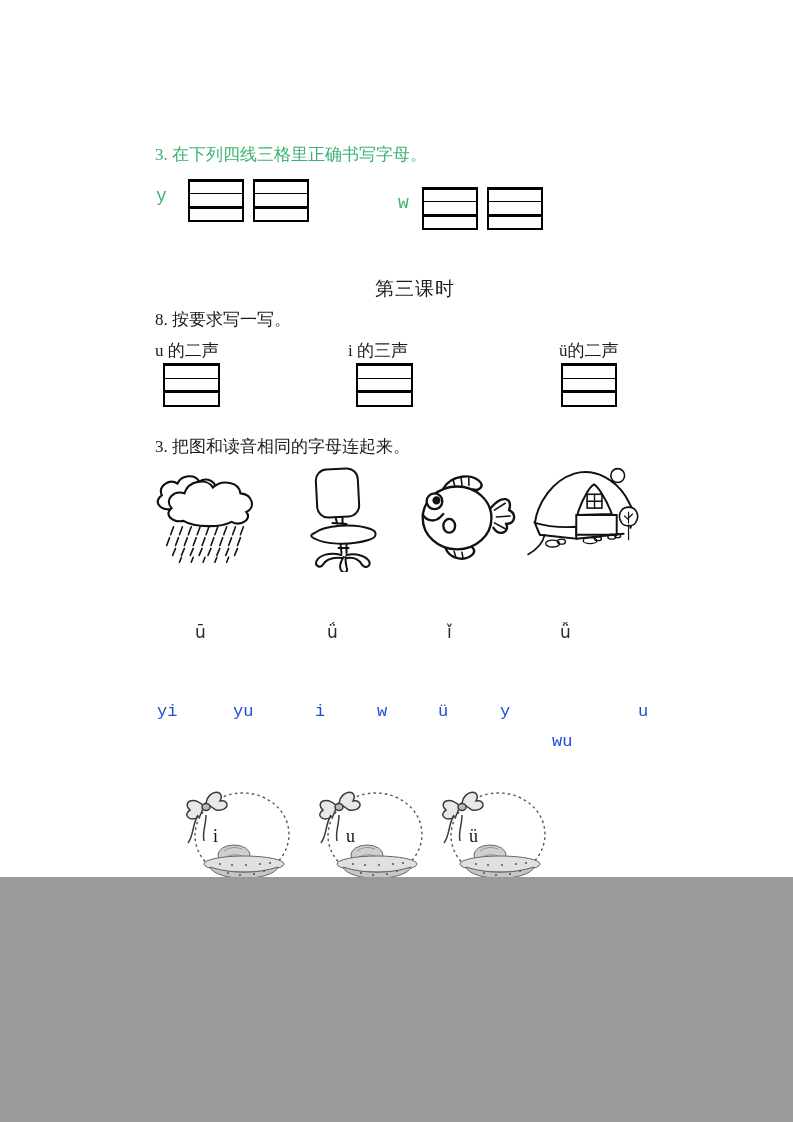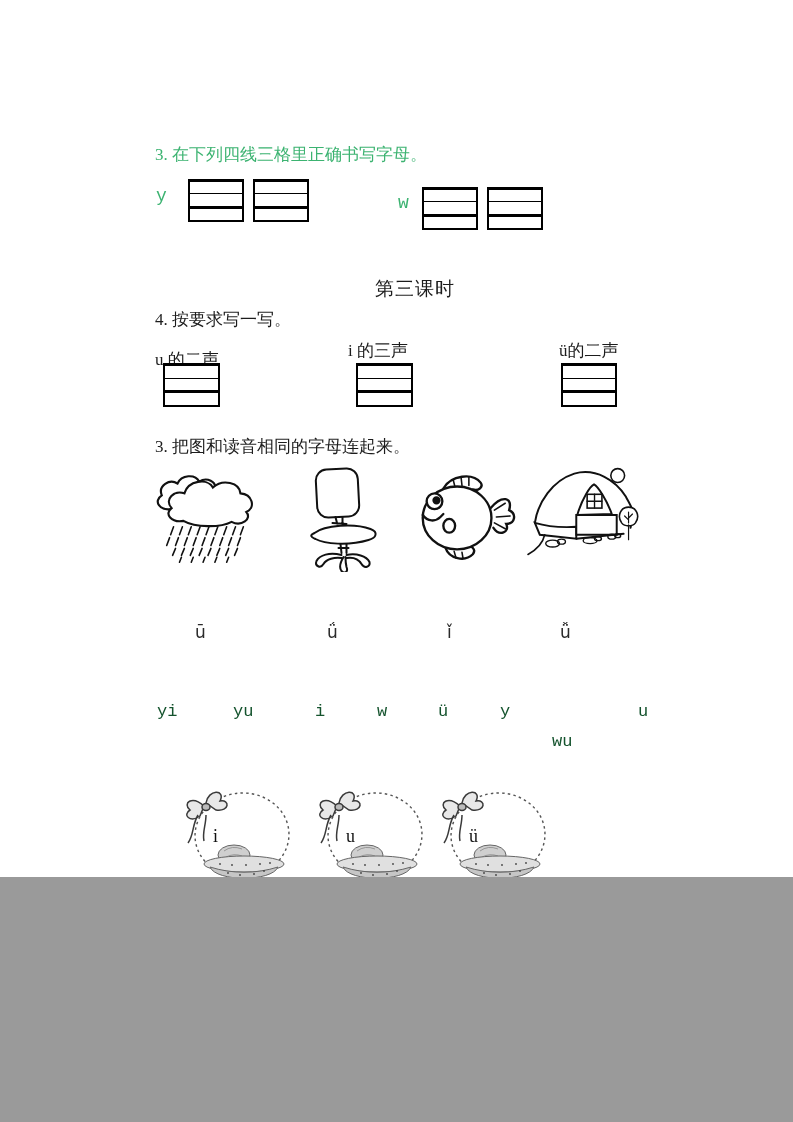--- a/index.html
+++ b/index.html
@@ -6,21 +6,21 @@
   .page{position:relative;width:793px;height:877px;background:#ffffff;margin:0 auto;
         font-family:"Liberation Serif","DejaVu Serif",serif;color:#1c1c1c;overflow:hidden;}
   .abs{position:absolute;}
   .prompt{font-size:17px;white-space:nowrap;}
   .green{color:#3cb371;}
   .title{font-size:19px;letter-spacing:1px;}
   .mono{font-family:"Liberation Mono","DejaVu Sans Mono",monospace;}
   .sans{font-family:"DejaVu Sans","Liberation Sans",sans-serif;}
   .letterlab{font-size:18px;}
   .tone{font-size:17px;color:#2a2a2a;}
-  .syll{font-size:17px;color:#14532d;}
+  .syll{font-size:17px;color:#1d4ed8;}
   
   .wgrid{position:absolute;box-sizing:border-box;width:56px;height:43px;background:#fff;
          border:2px solid #000;border-top-width:3px;display:flex;flex-direction:column;}
   .wgrid>div{flex:1;}
   .wgrid>div.r1{border-bottom:1.5px solid #000;}
   .wgrid>div.r2{border-bottom:3px solid #000;}
   .basket{position:absolute;width:120px;height:102px;}
   .basket .blabel{position:absolute;left:33px;top:41px;font-size:18px;color:#111;}
   svg{display:block;}
 </style>
@@ -50,23 +50,23 @@
       <div></div>
     </div>
   <div class="wgrid" style="left:487px;top:187px;">
       <div class="r1"></div>
       <div class="r2"></div>
       <div></div>
     </div>
 
   <div class="abs title" style="left:35px;top:276px;width:760px;text-align:center;">第三课时</div>
 
-  <div class="abs prompt" style="left:155px;top:308px;">4. 按要求写一写。</div>
-
-  <div class="abs prompt" style="left:155px;top:348px;">u 的二声</div>
+  <div class="abs prompt" style="left:155px;top:308px;">8. 按要求写一写。</div>
+
+  <div class="abs prompt" style="left:155px;top:339px;">u 的二声</div>
   <div class="abs prompt" style="left:348px;top:339px;">i 的三声</div>
   <div class="abs prompt" style="left:559px;top:339px;">ü的二声</div>
 
   <div class="wgrid" style="left:163px;top:363px;width:57px;height:44px;">
       <div class="r1"></div>
       <div class="r2"></div>
       <div></div>
     </div>
   <div class="wgrid" style="left:356px;top:363px;width:57px;height:44px;">
       <div class="r1"></div>

